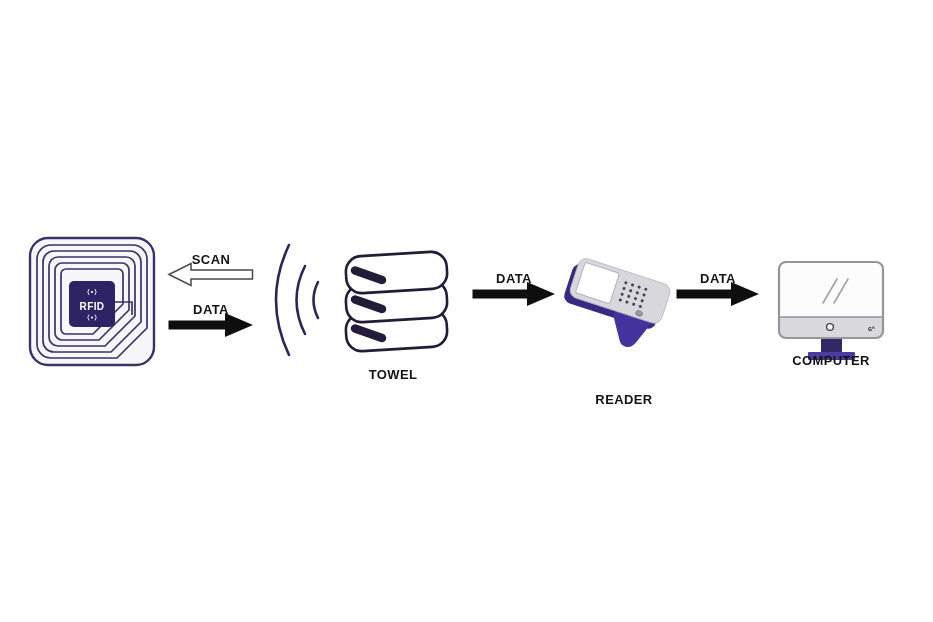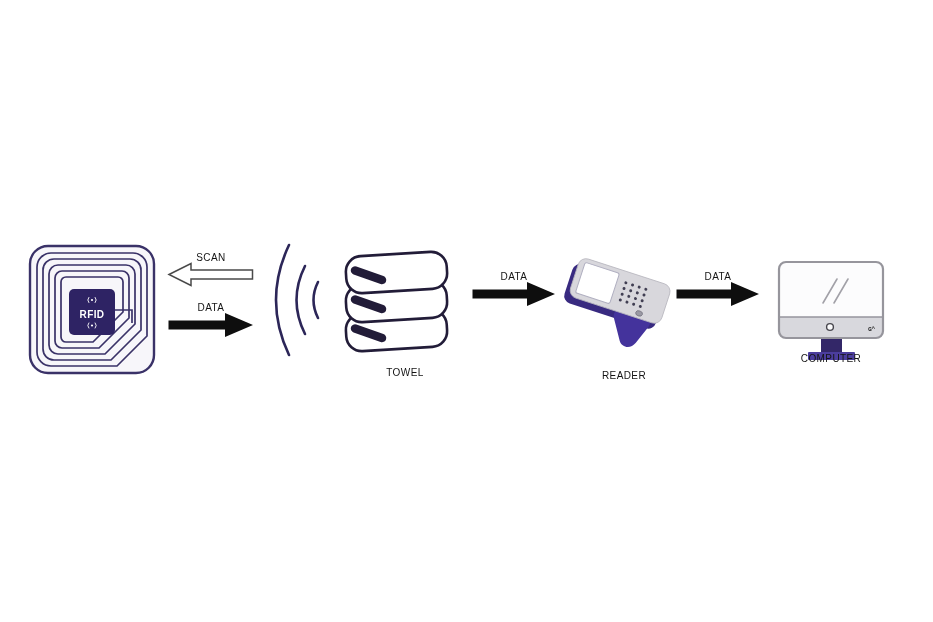--- a/index.html
+++ b/index.html
@@ -2,32 +2,32 @@
 <html><head>
 <meta charset="utf-8">
 <style>
   html,body { margin:0; padding:0; background:#ffffff; }
   .canvas {
     position:relative; width:933px; height:622px; background:#ffffff;
     overflow:hidden; font-family:"Liberation Sans", sans-serif;
   }
   .abs { position:absolute; }
   .lbl {
-    position:absolute; font-size:10px; font-weight:normal; letter-spacing:.4px;
+    position:absolute; font-size:13px; font-weight:bold; letter-spacing:.4px;
     color:#141414; text-align:center; white-space:nowrap;
   }
   svg { display:block; overflow:visible; }
   figure { margin:0; }
 </style>
 </head>
 <body>
 
 <div class="canvas">
 
-  <figure class="abs" style="left:28px; top:244px;">
+  <figure class="abs" style="left:28px; top:236px;">
     <svg width="128" height="131" viewBox="0 0 128 131">
       <g fill="none" stroke="#3a3268">
         <rect x="2" y="2" width="124" height="127" rx="18" fill="#f7f6fa" stroke-width="2.4"></rect>
         <path stroke-width="1.7" d="M 23 9 H 105 A 14 14 0 0 1 119 23 V 92 L 89 122 H 23 A 14 14 0 0 1 9 108 V 23 A 14 14 0 0 1 23 9 Z"></path>
         <path stroke-width="1.7" d="M 26 15 H 102 A 11 11 0 0 1 113 26 V 86 L 83 116 H 26 A 11 11 0 0 1 15 105 V 26 A 11 11 0 0 1 26 15 Z"></path>
         <path stroke-width="1.7" d="M 30 21 H 98 A 9 9 0 0 1 107 30 V 80 L 77 110 H 30 A 9 9 0 0 1 21 101 V 30 A 9 9 0 0 1 30 21 Z"></path>
         <path stroke-width="1.7" d="M 34 27 H 94 A 7 7 0 0 1 101 34 V 74 L 71 104 H 34 A 7 7 0 0 1 27 97 V 34 A 7 7 0 0 1 34 27 Z"></path>
         <path stroke-width="1.7" d="M 38 33 H 90 A 5 5 0 0 1 95 38 V 68 L 65 98 H 38 A 5 5 0 0 1 33 93 V 38 A 5 5 0 0 1 38 33 Z"></path>
         <path stroke-width="1.7" d="M 87 66 H 104 V 79"></path>
       </g>
@@ -75,21 +75,21 @@
       <g transform="translate(0,29)">
         <rect x="13" y="4" width="101" height="37" rx="15.5" fill="#ffffff" stroke="#221c38" stroke-width="2.6" transform="rotate(-3.5 63.5 22.5)"></rect>
         <line x1="22" y1="20.5" x2="49" y2="30" stroke="#221c38" stroke-width="8.5" stroke-linecap="round"></line>
       </g>
       <g transform="translate(0,0)">
         <rect x="13" y="4" width="101" height="37" rx="15.5" fill="#ffffff" stroke="#221c38" stroke-width="2.6" transform="rotate(-3.5 63.5 22.5)"></rect>
         <line x1="22" y1="20.5" x2="49" y2="30" stroke="#221c38" stroke-width="8.5" stroke-linecap="round"></line>
       </g>
     </svg>
   </figure>
-  <div class="lbl" style="left:353px; top:367px; width:104px;">TOWEL</div>
+  <div class="lbl" style="left:341px; top:367px; width:104px;">TOWEL</div>
 
   <div class="lbl" style="left:472px; top:271px; width:84px;">DATA</div>
   <svg class="abs" style="left:472px; top:281px;" width="84" height="26" viewBox="0 0 84 26">
     <polygon points="0.5,8.5 55,8.5 55,1 83,13 55,25 55,17.5 0.5,17.5" fill="#0e0e0e"></polygon>
   </svg>
 
   <figure class="abs" style="left:562px; top:250px;">
     <svg width="105" height="100" viewBox="0 0 105 100">
       <g transform="rotate(18 52 50)">
         <rect x="3" y="26" width="96" height="41" rx="8" fill="#382a80"></rect>
@@ -111,21 +111,21 @@
             <circle cx="79" cy="42" r="1.5"></circle>
           <circle cx="58" cy="48" r="1.5"></circle>
             <circle cx="65" cy="48" r="1.5"></circle>
             <circle cx="72" cy="48" r="1.5"></circle>
             <circle cx="79" cy="48" r="1.5"></circle>
         </g>
         <ellipse cx="80" cy="55" rx="3.5" ry="2.6" fill="#9a99a4" stroke="#6a6875" stroke-width="0.6"></ellipse>
       </g>
     </svg>
   </figure>
-  <div class="lbl" style="left:572px; top:370px; width:104px;">READER</div>
+  <div class="lbl" style="left:572px; top:392px; width:104px;">READER</div>
 
   <div class="lbl" style="left:676px; top:271px; width:84px;">DATA</div>
   <svg class="abs" style="left:676px; top:281px;" width="84" height="26" viewBox="0 0 84 26">
     <polygon points="0.5,8.5 55,8.5 55,1 83,13 55,25 55,17.5 0.5,17.5" fill="#0e0e0e"></polygon>
   </svg>
 
   <figure class="abs" style="left:777px; top:260px;">
     <svg width="108" height="102" viewBox="0 0 108 102">
       <rect x="44" y="77" width="21" height="16" fill="#332768"></rect>
       <rect x="31" y="92" width="47" height="8" rx="1" fill="#4b3d9d"></rect>

